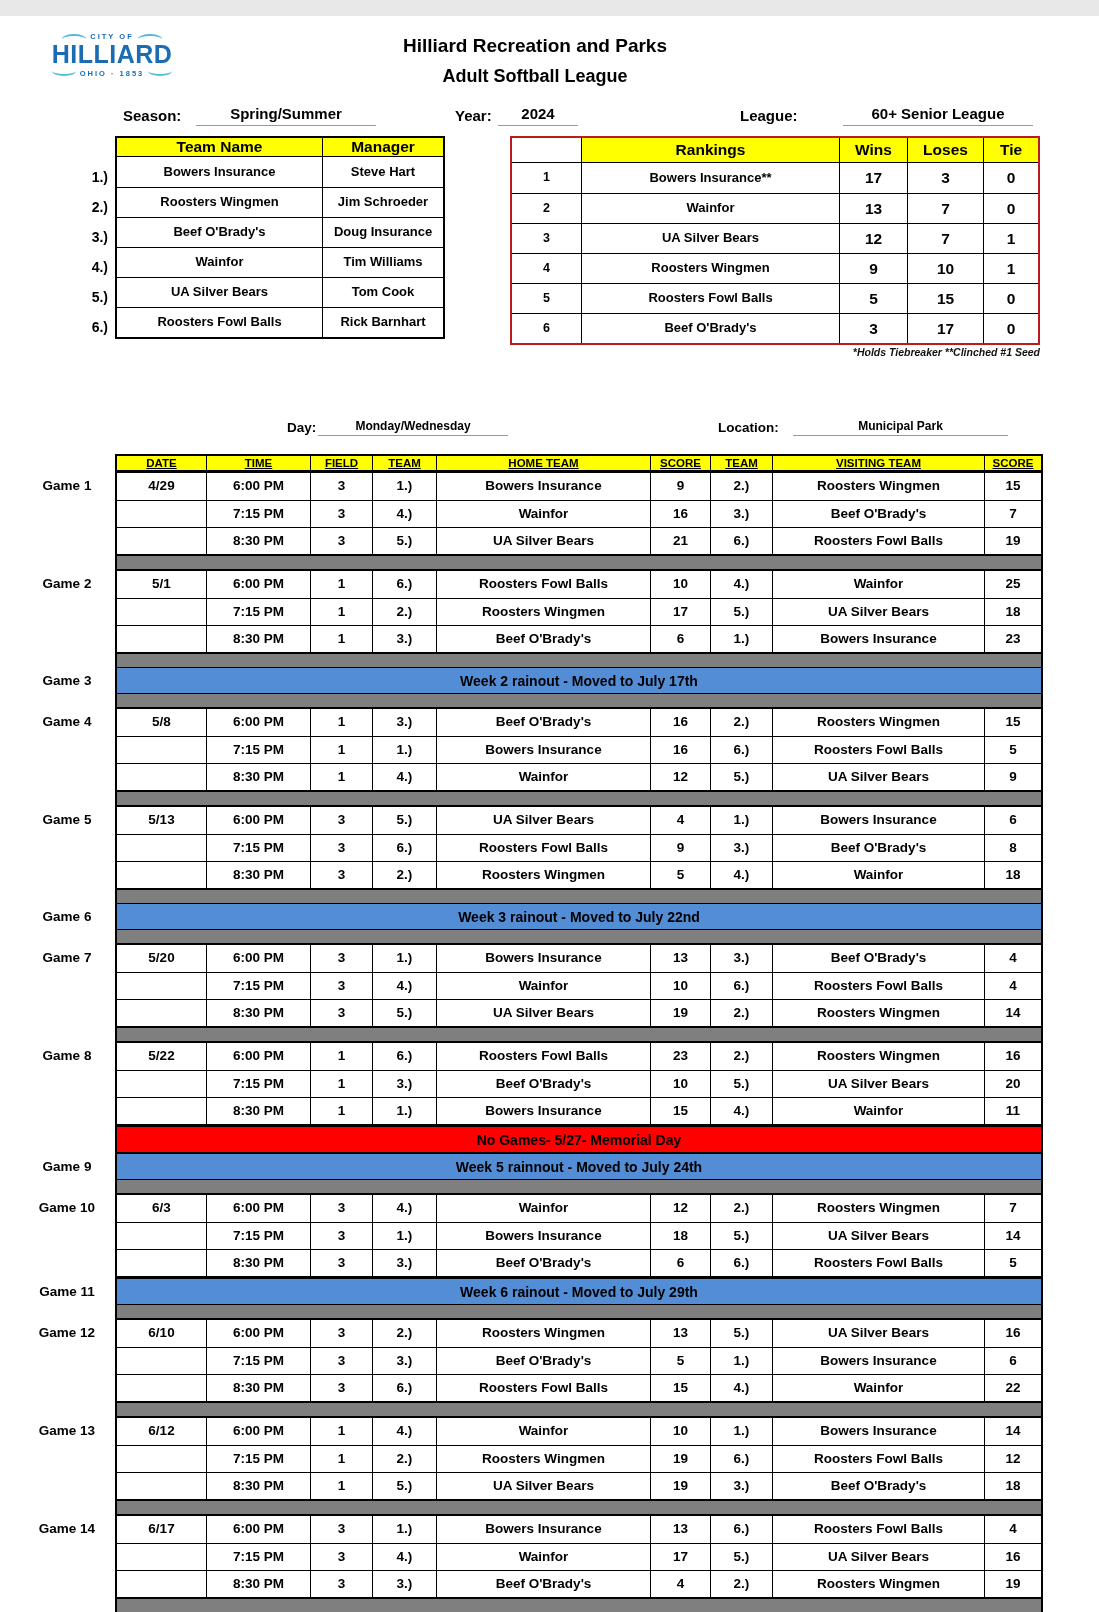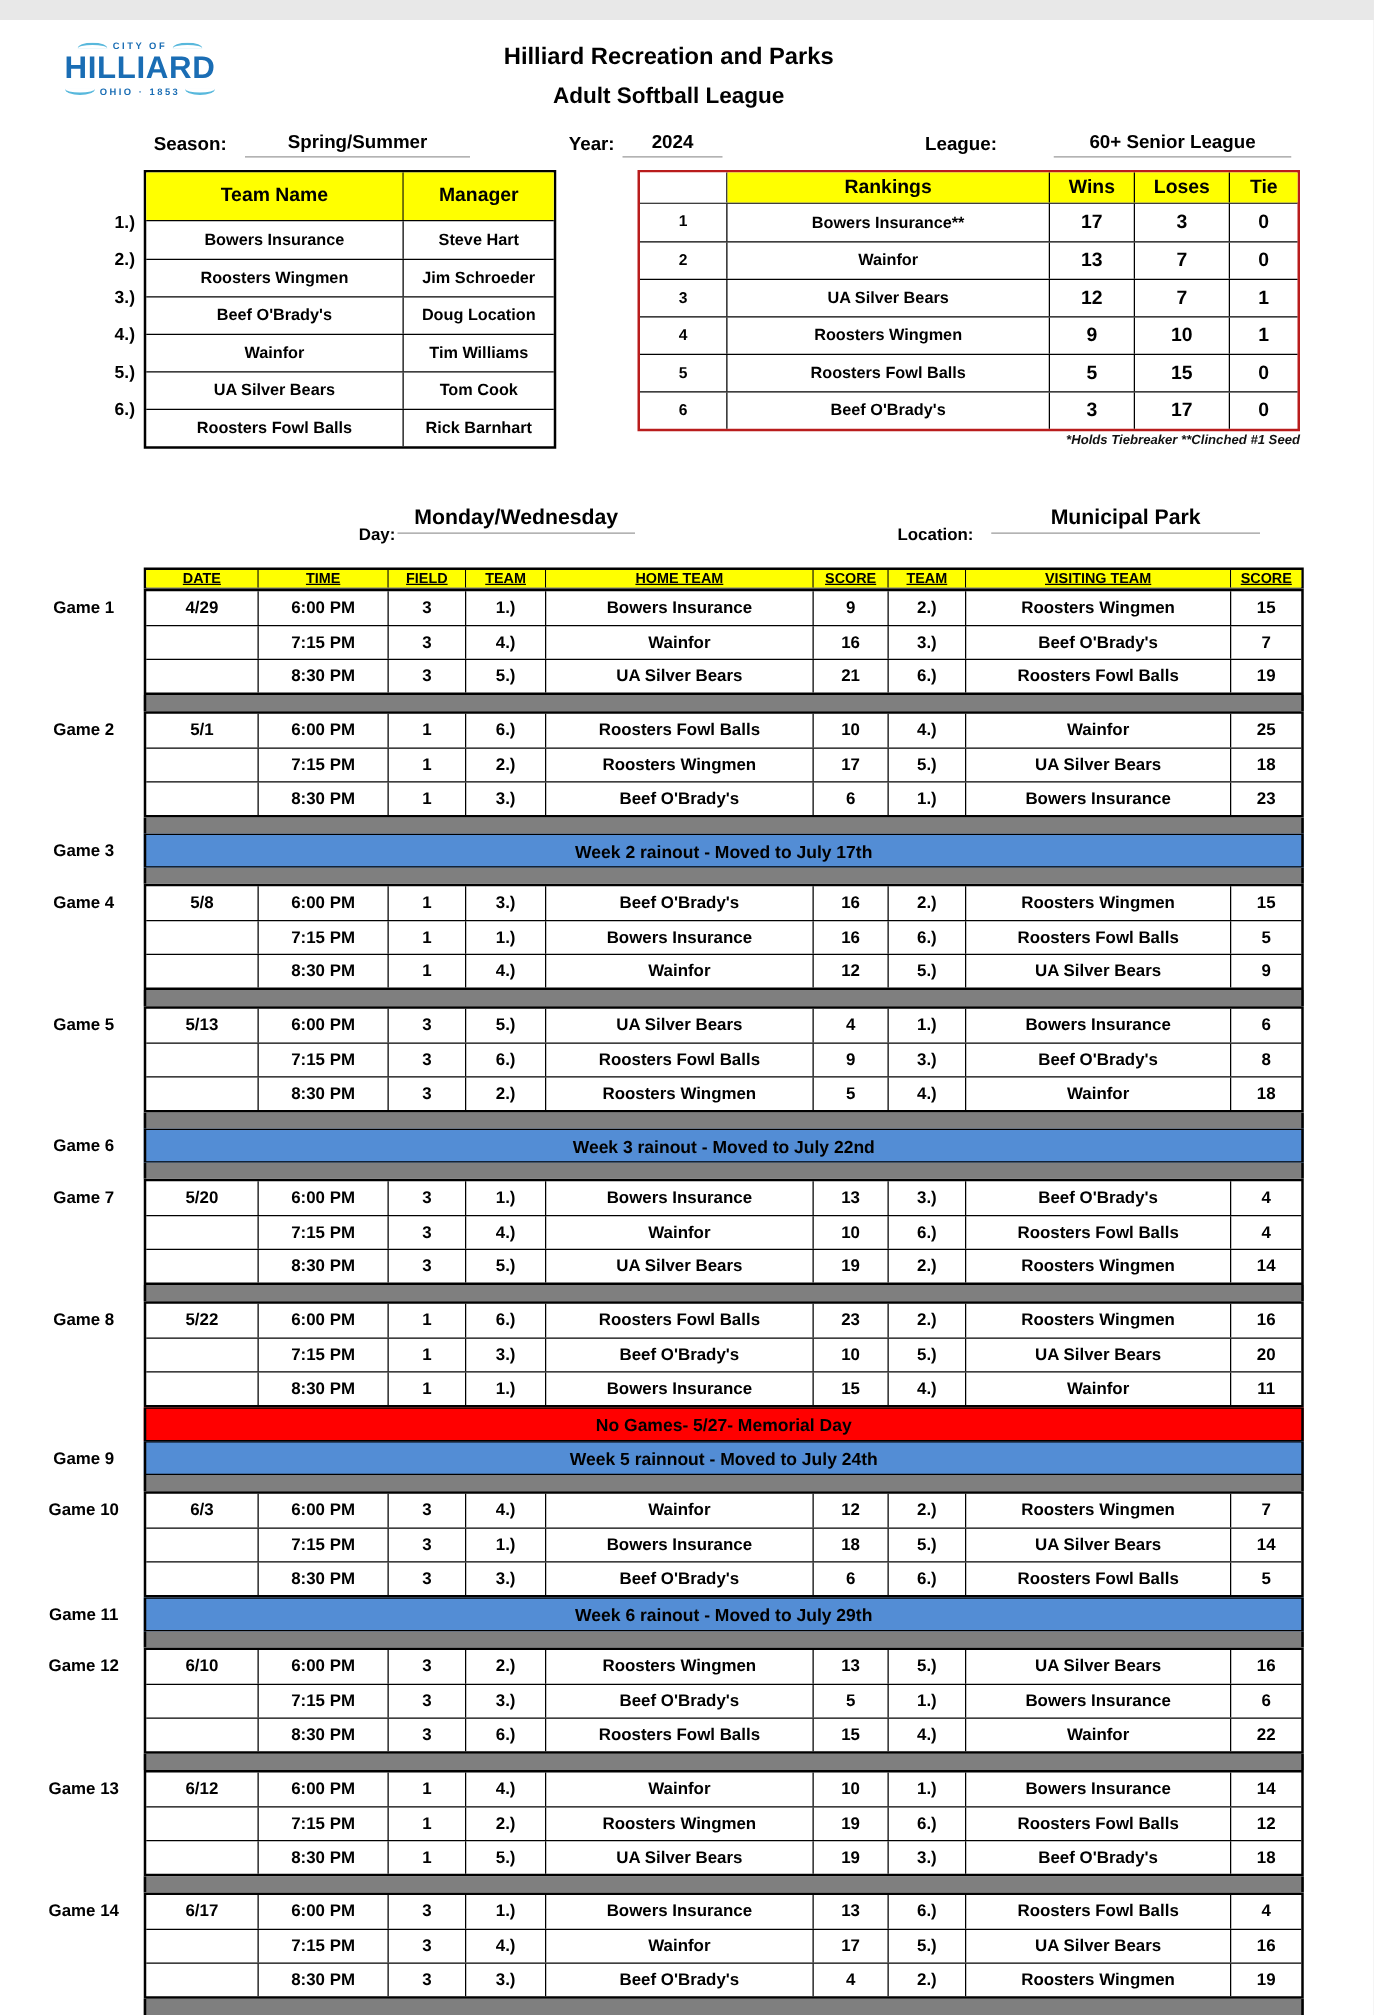--- a/index.html
+++ b/index.html
@@ -17,21 +17,21 @@
   .logo-name { font-size:25px; font-weight:bold; letter-spacing:0.5px; line-height:1.1; }
   
   .title   { position:absolute; left:240px; top:19px;  width:590px; text-align:center; font-size:19px; font-weight:bold; }
   .subtitle{ position:absolute; left:240px; top:50px;  width:590px; text-align:center; font-size:18px; font-weight:bold; }
   
   .metalabel { position:absolute; top:91px; font-size:15px; font-weight:bold; }
   .metavalue { position:absolute; top:89px; font-size:15px; font-weight:bold; text-align:center; border-bottom:1.5px solid #9a9a9a; padding-bottom:3px; }
   
   .teams { position:absolute; left:115px; top:120px; width:330px; border:2px solid #000; background:#fff; }
   .thead, .trow { display:grid; grid-template-columns:206px 1fr; }
-  .thead { height:39px; border-bottom:1px solid #000; }
+  .thead { height:19px; border-bottom:1px solid #000; }
   .trow  { height:30px; }
   .trow + .trow { border-top:1px solid #000; }
   .teams .hc { background:#ffff00; font-size:15.5px; }
   .team-nums { position:absolute; left:72px; top:146px; width:36px; }
   .tnum { height:30px; display:flex; align-items:center; justify-content:flex-end; font-size:14px; font-weight:bold; }
   .rankings { position:absolute; left:510px; top:120px; width:530px; border:2px solid #b91c1c; background:#fff; }
   .rhead, .rrow { display:grid; grid-template-columns:70px 258px 68px 76px 1fr; }
   .rhead { height:25px; border-bottom:1px solid #000; }
   .rrow  { height:30px; }
   .rrow + .rrow { border-top:1px solid #000; }
@@ -42,21 +42,21 @@
   .c.num  { font-size:12.5px; }
   .c.big  { font-size:15.5px; }
   .footnote { position:absolute; left:600px; top:330px; width:440px; text-align:right; font-size:10.5px; font-style:italic; font-weight:bold; color:#111; }
   
   .sportsline { position:absolute; left:90px; top:347px; width:975px; text-align:center;
     font-family:"Liberation Serif", serif; font-weight:bold; font-style:italic; font-size:12.5px; }
   .website { position:absolute; left:90px; top:366px; width:975px; text-align:center;
     font-family:"Liberation Serif", serif; font-weight:bold; font-size:16px; }
   
   .dayrow-label { position:absolute; top:404px; font-size:13.5px; font-weight:bold; }
-  .dayrow-value { position:absolute; top:388px; font-size:17px; font-weight:bold; text-align:center; border-bottom:1.5px solid #9a9a9a; padding-bottom:2px; }
+  .dayrow-value { position:absolute; top:403px; font-size:12px; font-weight:bold; text-align:center; border-bottom:1.5px solid #9a9a9a; padding-bottom:2px; }
   
   .sched { position:absolute; left:115px; top:438px; width:928px; }
   .shead { display:grid; grid-template-columns:90px 104px 62px 64px 214px 60px 62px 212px 1fr;
     height:17px; border:2px solid #000; border-bottom-width:1px; }
   .shead .hc { background:#ffff00; font-size:11.5px; text-decoration:underline; }
   .gblock { position:relative; border:2px solid #000; background:#fff; }
   .grow { display:grid; grid-template-columns:90px 104px 62px 64px 214px 60px 62px 212px 1fr; height:27px; }
   .grow + .grow { border-top:1px solid #000; }
   .grow .c { font-size:13.5px; }
   .glabel { position:absolute; left:-92px; top:5px; width:84px; text-align:center; font-size:13.5px; font-weight:bold; }
@@ -113,21 +113,21 @@
         <div class="trow">
           <div class="c">Bowers Insurance</div>
           <div class="c">Steve Hart</div>
         </div>
         <div class="trow">
           <div class="c">Roosters Wingmen</div>
           <div class="c">Jim Schroeder</div>
         </div>
         <div class="trow">
           <div class="c">Beef O'Brady's</div>
-          <div class="c">Doug Location</div>
+          <div class="c">Doug Insurance</div>
         </div>
         <div class="trow">
           <div class="c">Wainfor</div>
           <div class="c">Tim Williams</div>
         </div>
         <div class="trow">
           <div class="c">UA Silver Bears</div>
           <div class="c">Tom Cook</div>
         </div>
         <div class="trow">

